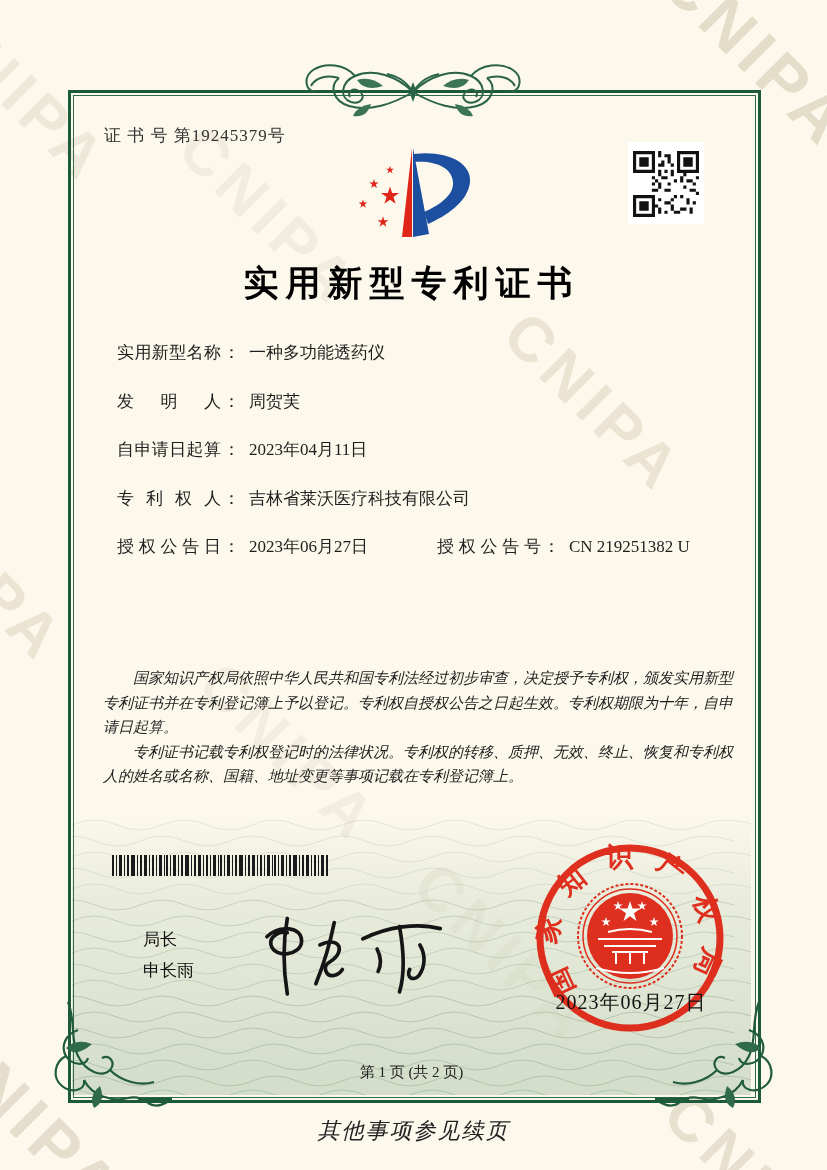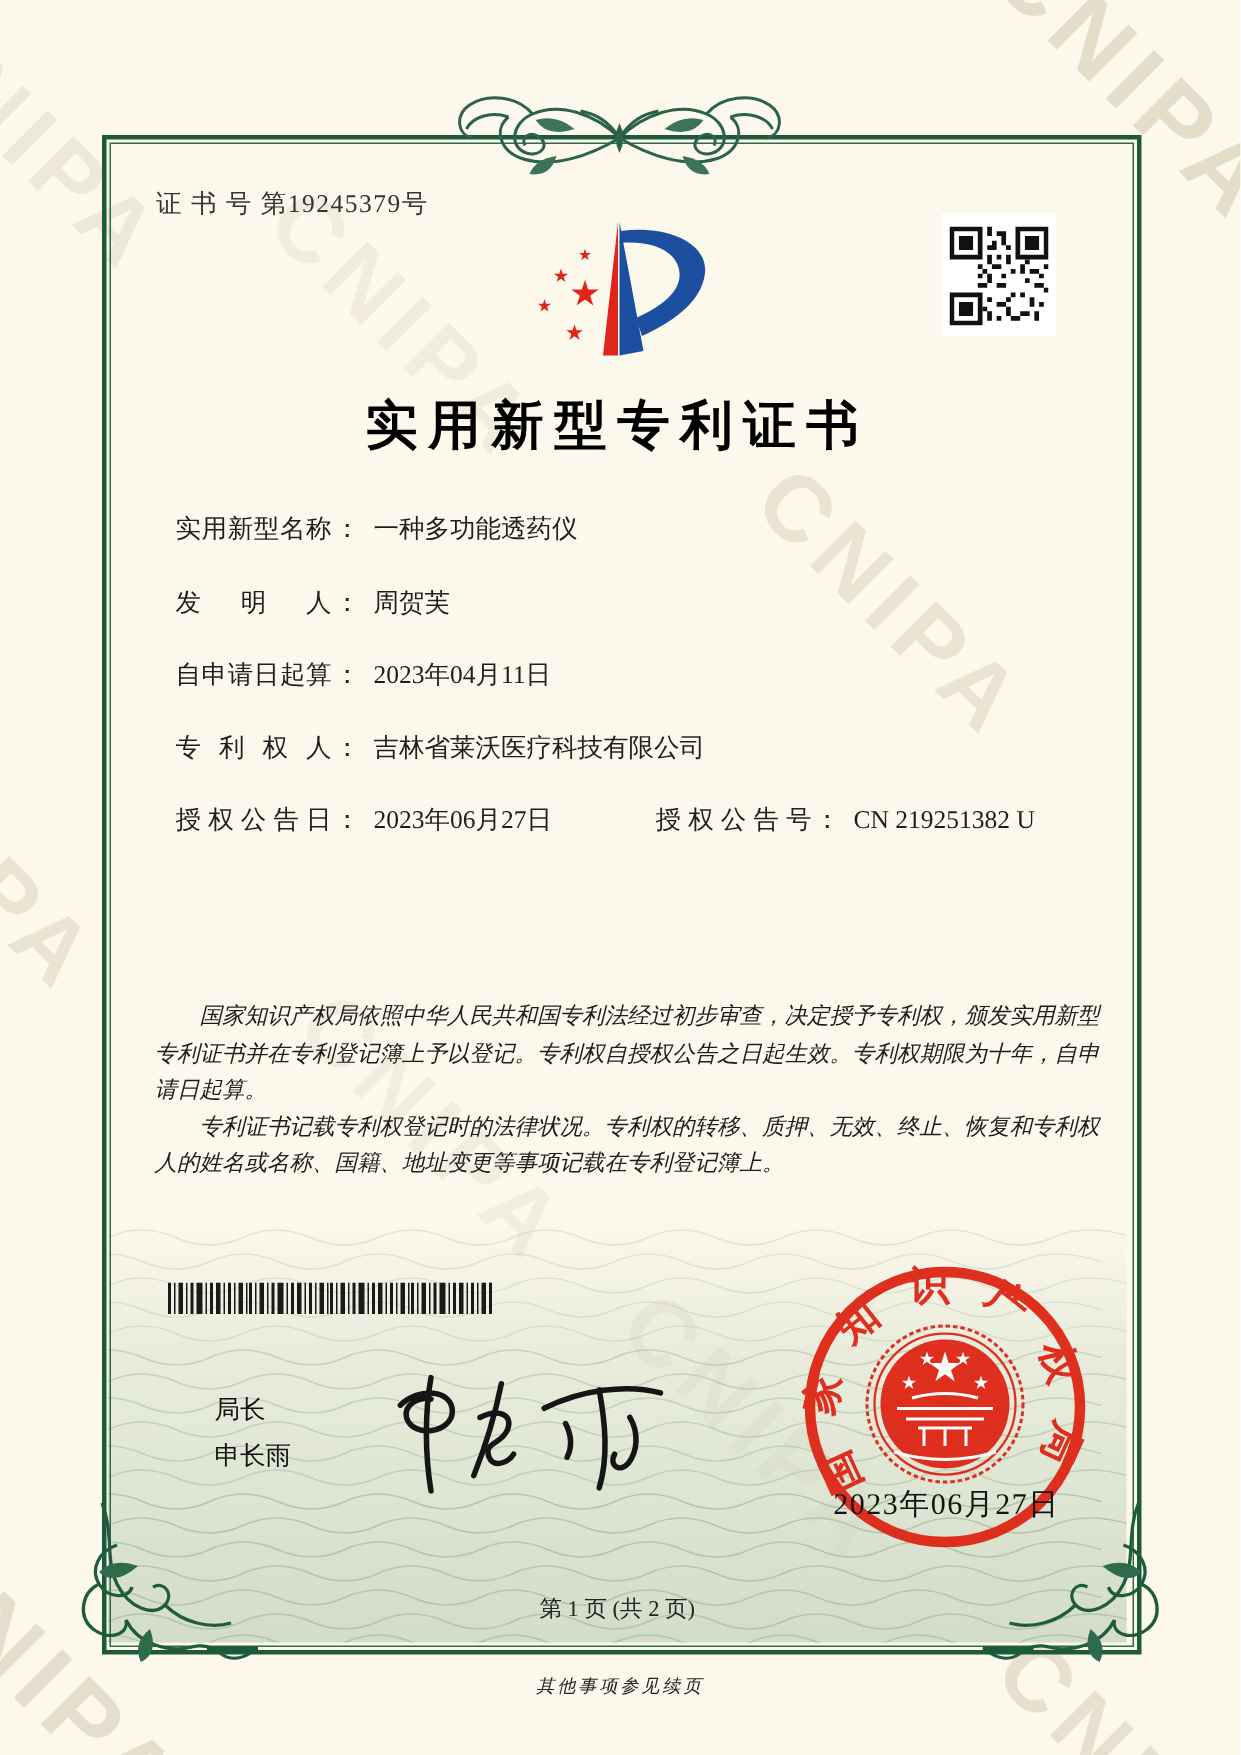--- a/index.html
+++ b/index.html
@@ -44,21 +44,21 @@
          font-style:italic;color:#1c1c1c;z-index:4;}
   .paras p{margin:0;text-indent:2em;}
   .barcode{position:absolute;left:112px;top:855px;width:216px;height:21px;z-index:4;}
   .sigblock{position:absolute;left:119px;top:924px;z-index:4;
             font-family:"Liberation Sans","DejaVu Sans",sans-serif;font-size:17px;color:#111;line-height:31px;margin-left:24px;}
   .signature{position:absolute;left:248px;top:896px;width:200px;height:102px;z-index:4;}
   .seal{position:absolute;left:532px;top:840px;width:196px;height:196px;z-index:5;opacity:0.93;}
   .sealdate{position:absolute;left:553px;top:989px;width:156px;text-align:center;font-size:20px;
             color:#131313;letter-spacing:1px;z-index:6;}
   .pageinfo{position:absolute;left:68px;top:1063px;width:687px;text-align:center;font-size:15px;color:#222;z-index:4;}
-  .contnote{position:absolute;left:0;top:1116px;width:827px;text-align:center;font-size:12px;
+  .contnote{position:absolute;left:0;top:1116px;width:827px;text-align:center;font-size:22px;
             font-style:italic;letter-spacing:2px;color:#222;z-index:4;}
 </style>
 </head>
 <body>
 
 <div class="page">
 
   <div class="wm wm1">CNIPA</div>
   <div class="wm wm2">CNIPA</div>
   <div class="wm wm3">CNIPA</div>

